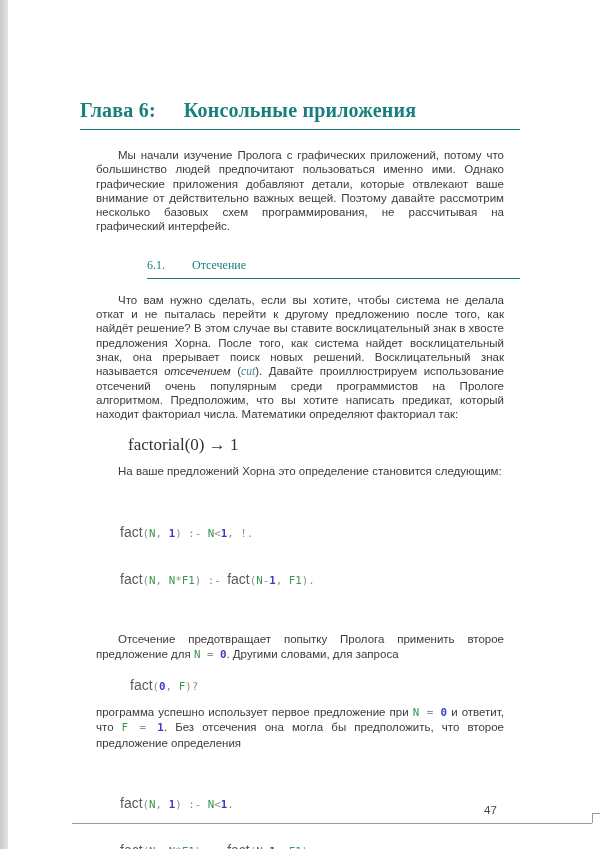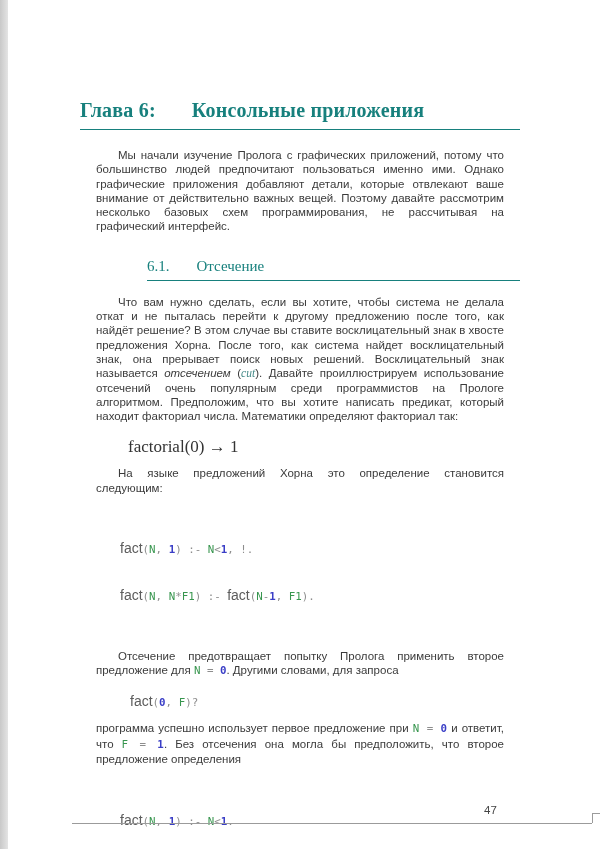--- a/index.html
+++ b/index.html
@@ -30,21 +30,21 @@
   }
   
   .chapter-heading {
     font-family: "Liberation Serif", serif;
     font-weight: bold;
     font-size: 20px;
     line-height: 25px;
     color: #17807d;
     letter-spacing: 0.2px;
   }
-  .chapter-heading .gap { margin-left: 36px; }
+  .chapter-heading .gap { margin-left: 28px; }
   .rule-title {
     margin-top: 6px;
     border-top: 1.5px solid #17807d;
     height: 0;
   }
   
   .para {
     margin: 16px;
     margin-top: 18px;
     font-size: 11.5px;
@@ -52,21 +52,21 @@
     color: #3b3b3b;
     text-align: justify;
   }
   .para.indent { text-indent: 22px; }
   .para.no-indent { text-indent: 0; }
   
   .section-heading {
     margin-top: 24px;
     padding-left: 67px;
     font-family: "Liberation Serif", serif;
-    font-size: 15px;
+    font-size: 12px;
     color: #17807d;
   }
   .section-heading .gap { margin-left: 27px; }
   .rule-section {
     margin-top: 5px;
     margin-left: 67px;
     border-top: 1px solid #17807d;
     height: 0;
   }
   
@@ -141,21 +141,21 @@
       <span>6.1.</span><span class="gap">Отсечение</span>
     </div>
     <div class="rule-section"></div>
 
     <p class="para indent" style="margin-top:14px;"><span class="run-p">Что вам нужно сделать, если вы хотите, чтобы система не делала откат и не пыталась перейти к другому предложению после того, как найдёт решение? В этом случае вы ставите восклицательный знак в хвосте предложения Хорна. После того, как система найдет восклицательный знак, она прерывает поиск новых решений. Восклицательный знак называется </span><span class="run-i">отсечением</span><span class="run-p"> (</span><span class="run-ct">cut</span><span class="run-p">). Давайте проиллюстрируем использование отсечений очень популярным среди программистов на Прологе алгоритмом. Предположим, что вы хотите написать предикат, который находит факториал числа. Математики определяют факториал так:</span></p>
 
     <div class="formula-block">
       <div><span class="run-p">factorial(0) → 1</span></div>
     </div>
 
-    <p class="para indent" style="margin-top:12px;">На языке предложений Хорна это определение становится следующим:</p>
+    <p class="para indent" style="margin-top:12px;">На ваше предложений Хорна это определение становится следующим:</p>
 
     <div class="code-block">
       <div><span class="run-fn">fact</span><span class="run-pu">(</span><span class="run-v">N</span><span class="run-pu">, </span><span class="run-n">1</span><span class="run-pu">) :- </span><span class="run-v">N</span><span class="run-pu">&lt;</span><span class="run-n">1</span><span class="run-pu">, !.</span></div>
       <div><span class="run-fn">fact</span><span class="run-pu">(</span><span class="run-v">N</span><span class="run-pu">, </span><span class="run-v">N</span><span class="run-pu">*</span><span class="run-v">F1</span><span class="run-pu">) :- </span><span class="run-fn">fact</span><span class="run-pu">(</span><span class="run-v">N</span><span class="run-pu">-</span><span class="run-n">1</span><span class="run-pu">, </span><span class="run-v">F1</span><span class="run-pu">).</span></div>
     </div>
 
     <p class="para indent" style="margin-top:14px;"><span class="run-p">Отсечение предотвращает попытку Пролога применить второе предложение для </span><span class="run-v">N</span><span class="run-pu"> = </span><span class="run-n">0</span><span class="run-p">. Другими словами, для запроса</span></p>
 
     <div class="code-block query"><span class="run-fn">fact</span><span class="run-pu">(</span><span class="run-n">0</span><span class="run-pu">, </span><span class="run-v">F</span><span class="run-pu">)?</span></div>
 

